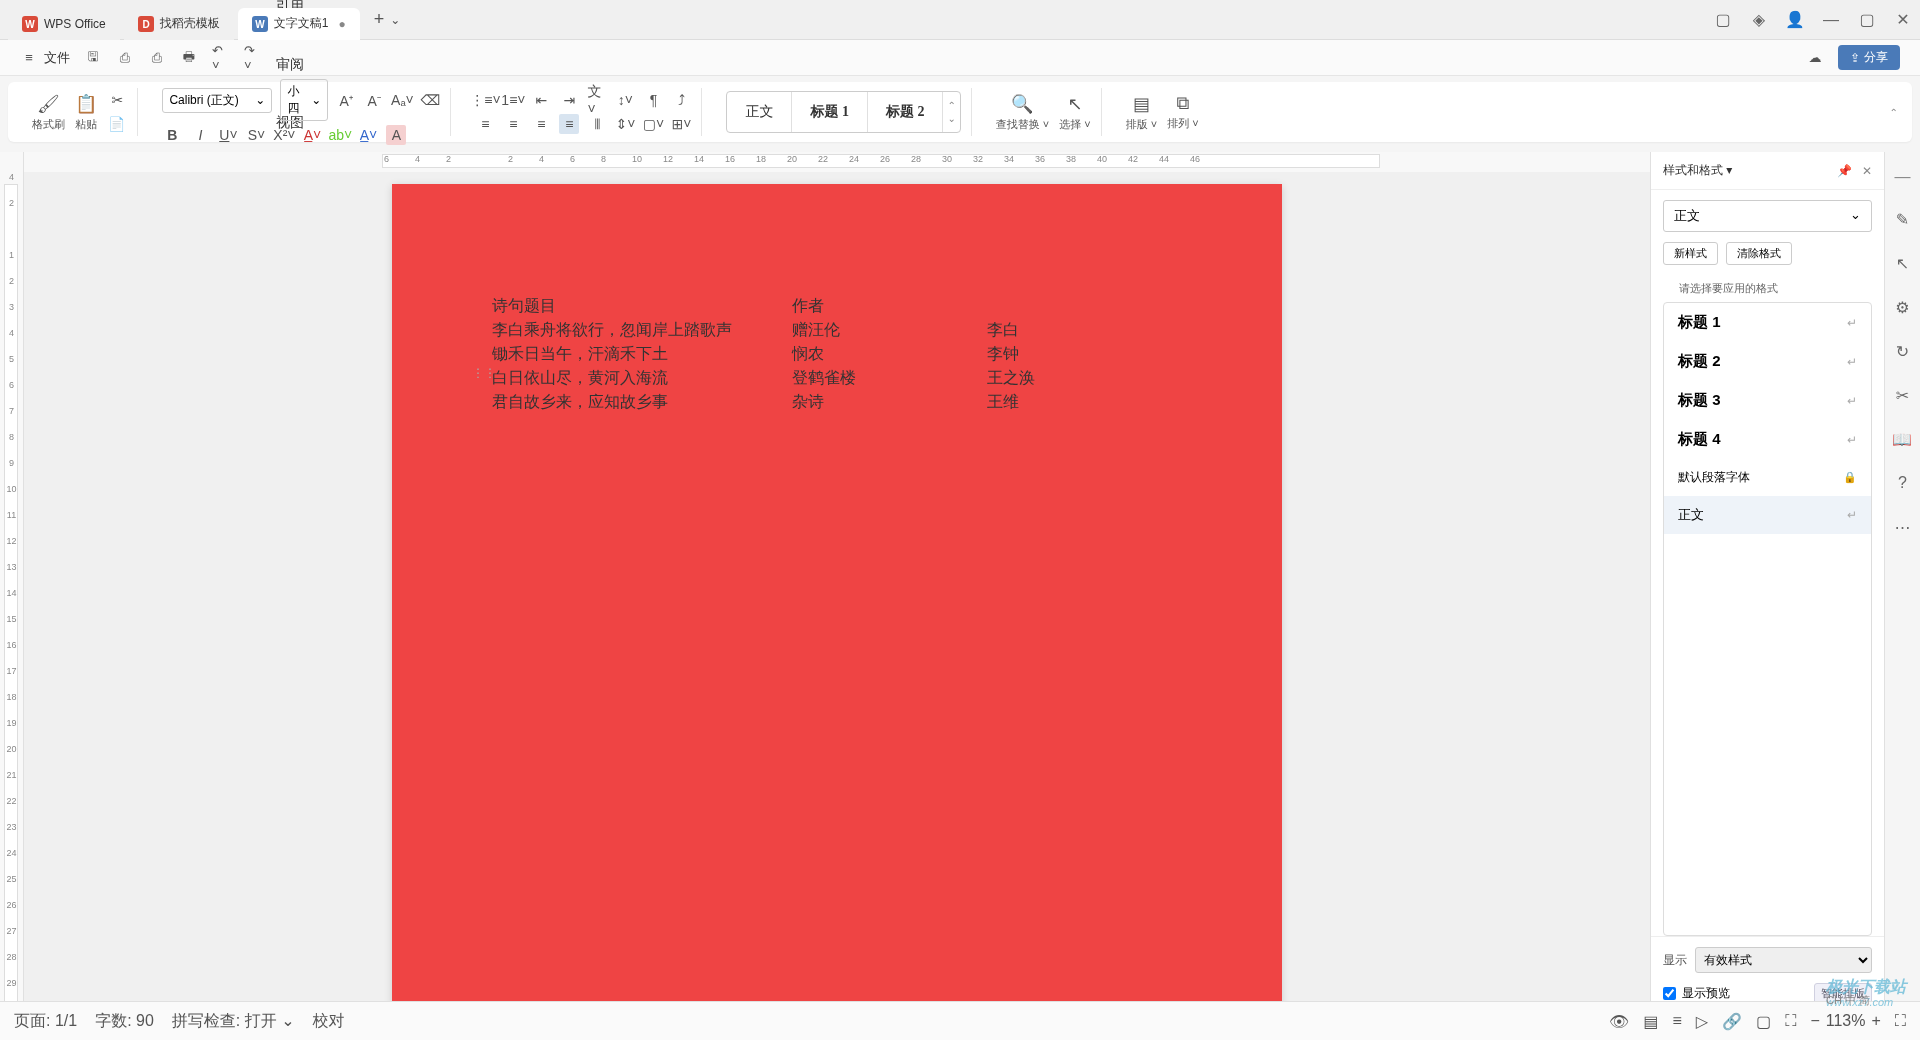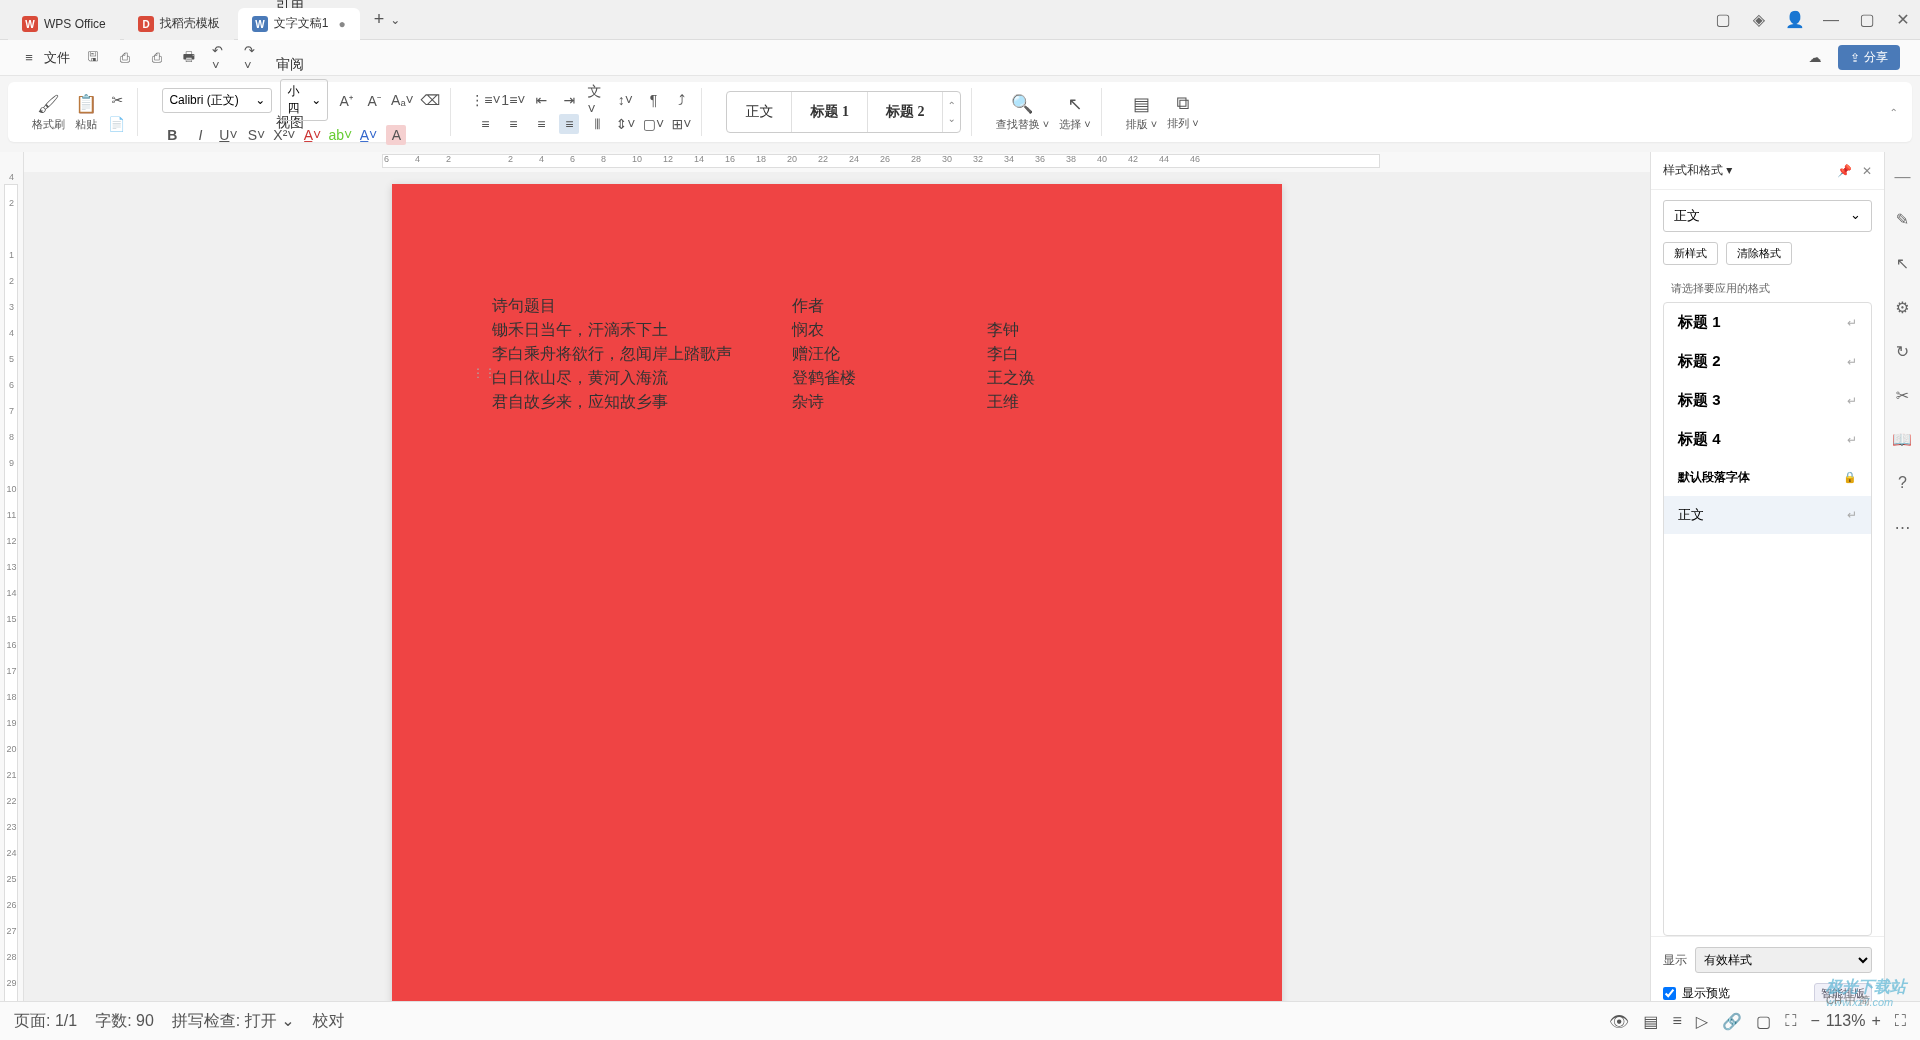--- a/index.html
+++ b/index.html
@@ -59,26 +59,26 @@
 
 
 .sidebar { width: 234px; background: #fff; border-left: 1px solid #e0e0e0; display: flex; flex-direction: column; }
 .vsidebar { width: 36px; background: #f5f5f5; border-left: 1px solid #e0e0e0; display: flex; flex-direction: column; align-items: center; padding-top: 16px; gap: 22px; }
 .vsidebar-icon { width: 22px; height: 22px; color: #666; cursor: pointer; display: flex; align-items: center; justify-content: center; }
 .panel-header { padding: 10px 12px; font-size: 12px; color: #333; display: flex; align-items: center; border-bottom: 1px solid #eee; }
 .panel-header-right { margin-left: auto; display: flex; gap: 10px; color: #888; }
 .style-dropdown { margin: 10px 12px; border: 1px solid #ccc; padding: 6px 10px; font-size: 13px; border-radius: 3px; display: flex; cursor: pointer; }
 .style-btns { margin: 0 12px 10px 12px; display: flex; gap: 8px; }
 .style-btn { border: 1px solid #ccc; padding: 3px 10px; font-size: 11px; border-radius: 3px; cursor: pointer; background: #fff; }
-.section-label { font-size: 11px; color: #666; padding: 6px 20px; }
+.section-label { font-size: 11px; color: #666; padding: 6px 28px; }
 .style-list { margin: 0 12px; border: 1px solid #ddd; border-radius: 4px; flex: 1; overflow: auto; }
 .style-row { padding: 10px 14px; font-size: 15px; display: flex; align-items: center; cursor: pointer; font-family: SimSun, serif; font-weight: bold; }
 .style-row.sel { background: #eef3f9; }
 .style-row .ret { margin-left: auto; color: #aaa; font-size: 12px; font-weight: normal; }
-.style-row.small { font-size: 12px; font-weight: bold; gap: 20px; }
+.style-row.small { font-size: 12px; font-weight: normal; gap: 20px; }
 .style-row .lock { margin-left: auto; color: #aaa; font-size: 11px; }
 .panel-footer { padding: 10px 12px; font-size: 12px; color: #555; display: flex; gap: 8px; align-items: center; border-top: 1px solid #eee; }
 .panel-footer select { flex: 1; border: 1px solid #ccc; padding: 4px; font-size: 12px; border-radius: 3px; }
 .show-row { display: flex; align-items: center; gap: 6px; padding: 0 12px 10px; font-size: 12px; }
 .smart-btn { margin-left: auto; background: #f0f0f8; border: 1px solid #d0d0e0; font-size: 11px; padding: 2px 6px; border-radius: 3px; color: #556; }
 
 
 .statusbar { position: absolute; bottom: 0; left: 0; right: 0; height: 39px; background: #fafafa; border-top: 1px solid #e0e0e0; display: flex; align-items: center; padding: 0 14px; font-size: 16px; color: #555; gap: 18px; }
 .statusbar-right { margin-left: auto; display: flex; align-items: center; gap: 14px; }
 .zoom-ctrl { display: flex; align-items: center; gap: 6px; }
@@ -349,28 +349,28 @@
         <span class="ruler-h-tick" style="left: 1166px;">46</span>
       </div>
     <div class="page">
       <div class="doc-row">
         <div class="doc-col1">诗句题目</div>
         <div class="doc-col2">作者</div>
         <div class="doc-col3"></div>
       </div>
       <div id="doc-rows">
           <div class="doc-row">
+            <div class="doc-col1">李白乘舟将欲行，忽闻岸上踏歌声</div>
+            <div class="doc-col2">赠汪伦</div>
+            <div class="doc-col3">李白</div>
+          </div>
+          <div class="doc-row">
             <div class="doc-col1">锄禾日当午，汗滴禾下土</div>
             <div class="doc-col2">悯农</div>
             <div class="doc-col3">李钟</div>
-          </div>
-          <div class="doc-row">
-            <div class="doc-col1">李白乘舟将欲行，忽闻岸上踏歌声</div>
-            <div class="doc-col2">赠汪伦</div>
-            <div class="doc-col3">李白</div>
           </div>
           <div class="doc-row">
             <div class="doc-col1">白日依山尽，黄河入海流</div>
             <div class="doc-col2">登鹤雀楼</div>
             <div class="doc-col3">王之涣</div>
           </div>
           <div class="doc-row">
             <div class="doc-col1">君自故乡来，应知故乡事</div>
             <div class="doc-col2">杂诗</div>
             <div class="doc-col3">王维</div>

